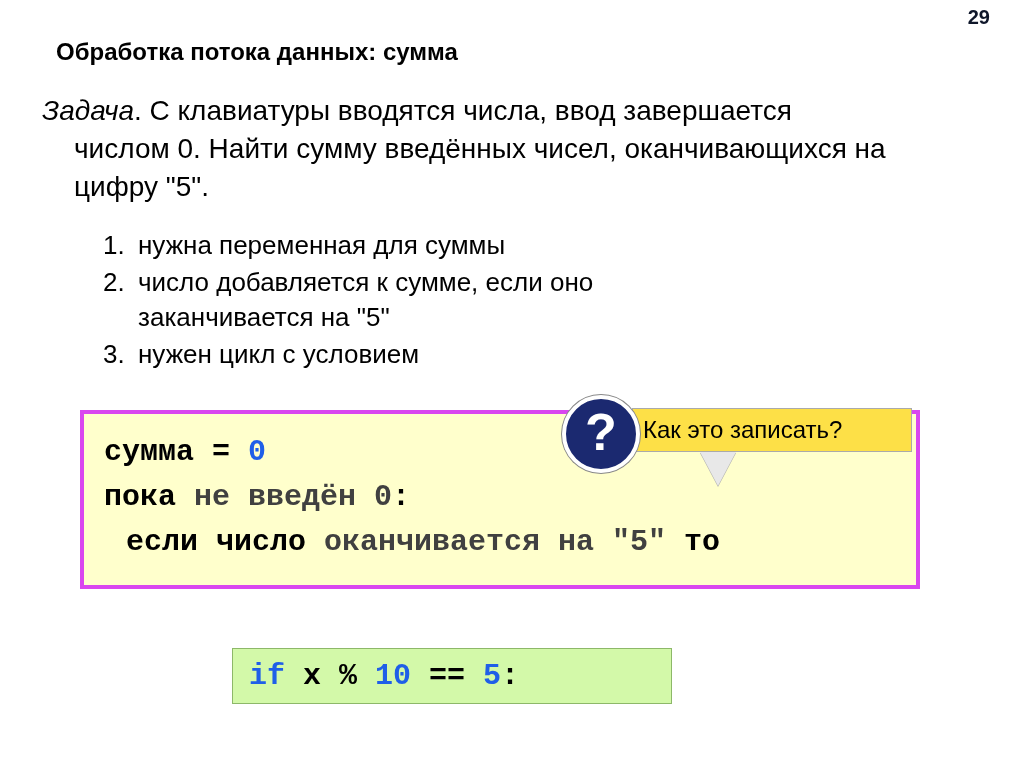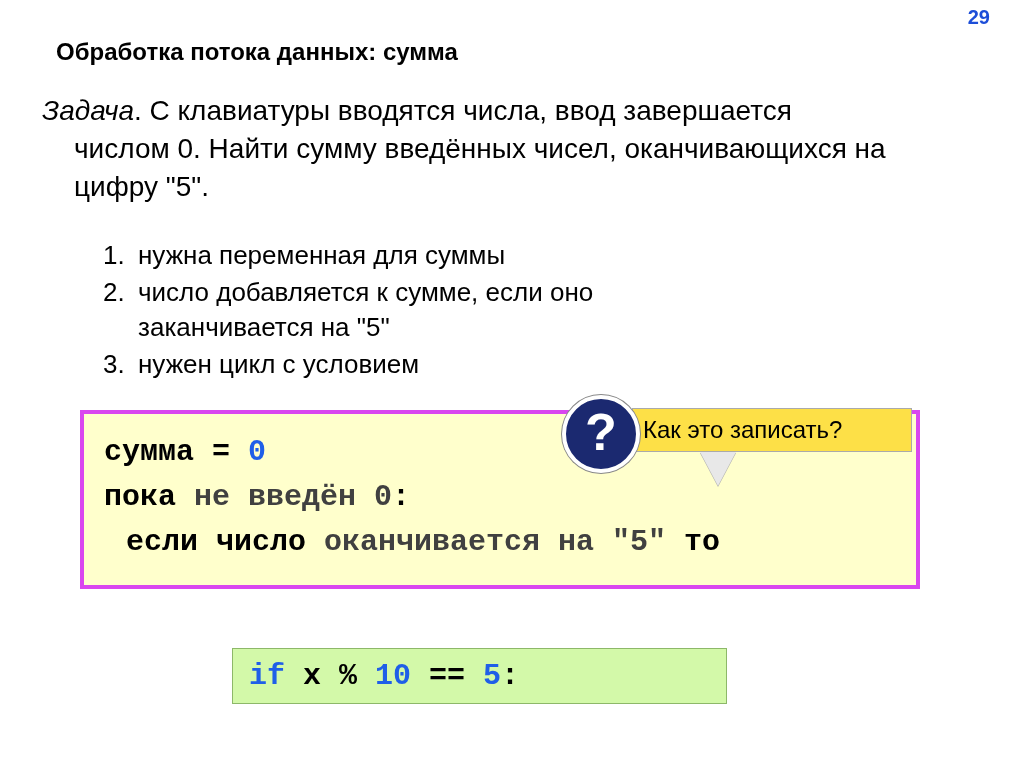--- a/index.html
+++ b/index.html
@@ -11,21 +11,21 @@
     background: #ffffff;
     color: #000;
     position: relative;
   }
   .page-number {
     position: absolute;
     top: 6px;
     right: 34px;
     font-size: 20px;
     font-weight: bold;
-    color: #1d4ed8;
+    color: #0f172a;
   }
   .title {
     position: absolute;
     top: 38px;
     left: 56px;
     font-size: 24px;
     font-weight: bold;
   }
   .task {
     position: absolute;
@@ -35,21 +35,21 @@
     font-size: 28px;
     line-height: 1.35;
   }
   .task .label { font-style: italic; }
   .task-cont {
     display: block;
     margin-left: 32px;
   }
   .steps {
     position: absolute;
-    top: 238px;
+    top: 228px;
     left: 90px;
     font-size: 26px;
     line-height: 1.35;
   }
   .steps ol {
     margin: 0;
     padding-left: 42px;
   }
   .steps li {
     padding-left: 6px;
@@ -126,21 +126,21 @@
     border-top: 34px solid #e8e8e8;
     z-index: 9;
     filter: drop-shadow(0 1px 0 #aaa);
   }
 
   
   .codebox2 {
     position: absolute;
     top: 648px;
     left: 232px;
-    width: 495px;
+    width: 440px;
     padding: 10px 16px;
     background: #d3f9a9;
     border: 1px solid #8db869;
     font-family: "Courier New", Courier, monospace;
     font-size: 30px;
     font-weight: bold;
     box-sizing: border-box;
   }
   .codebox2 .blue { color: #1f5fe8; }
 </style>

